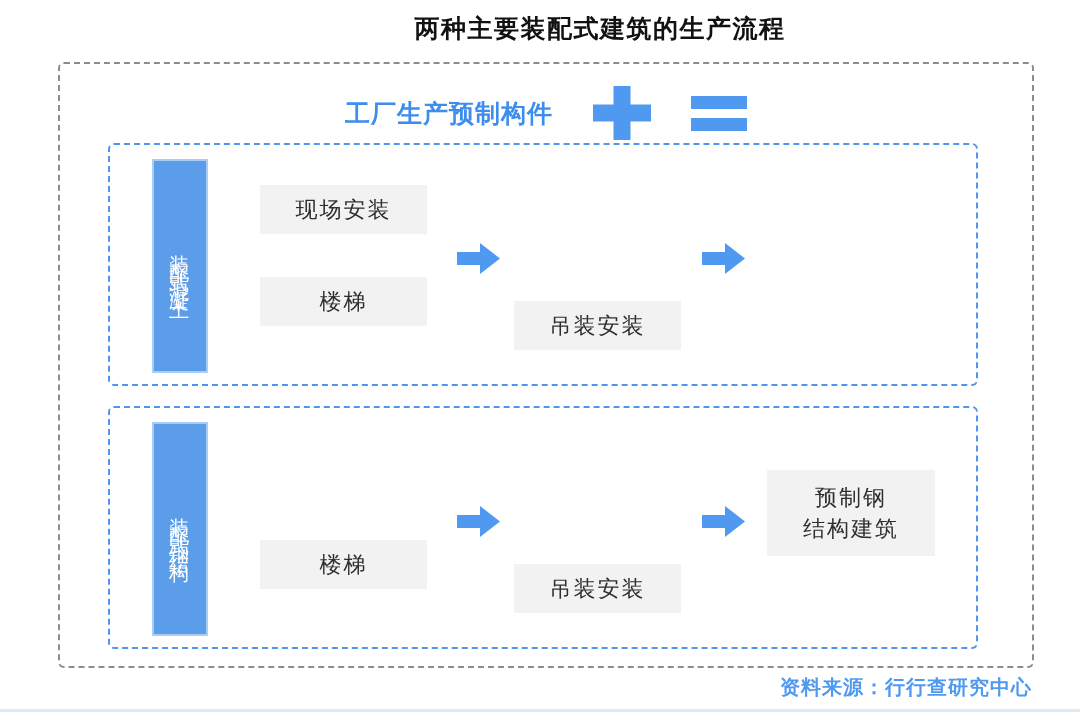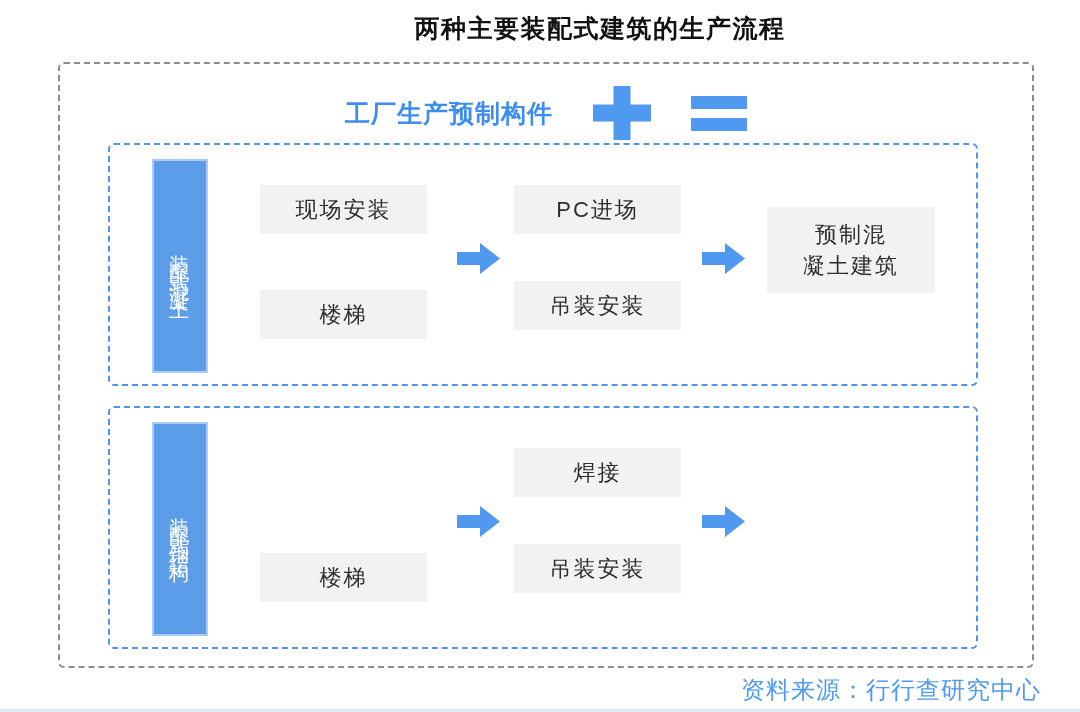--- a/index.html
+++ b/index.html
@@ -115,22 +115,22 @@
     font-size: 22px;
     letter-spacing: 2px;
     display: flex;
     align-items: center;
     justify-content: center;
     white-space: nowrap;
   }
   .col1 { left: 150px; }
   .col2 { left: 404px; }
   .row1  { top: 40px; }
-  .row2  { top: 145px; }
-  .row2b { top: 136px; }
+  .row2  { top: 132px; }
+  .row2b { top: 156px; }
 
   .arrow-icon {
     position: absolute;
     width: 44px; height: 35px;
   }
   .arrow-icon path { fill: var(--accent); }
   .arrow1 { left: 347px; top: 96px; }
   .arrow2 { left: 592px; top: 96px; }
 
   .result-box {
@@ -143,24 +143,24 @@
     letter-spacing: 2px;
     line-height: 31px;
     display: flex;
     flex-direction: column;
     align-items: center;
     justify-content: center;
   }
 
   .source-note {
     position: absolute;
-    right: 39px; top: 674px;
+    right: 48px; top: 674px;
     color: var(--accent);
-    font-size: 24px;
-    font-weight: normal;
+    font-size: 20px;
+    font-weight: bold;
     letter-spacing: 1px;
   }
 
   .bottom-divider {
     position: absolute;
     left: 0; bottom: 0;
     width: 100%; height: 3px;
     background: var(--bottom-line);
   }
 </style>
@@ -183,38 +183,36 @@
   </div>
 </div>
 
 <section class="flow-section concrete">
   <div class="vlabel">装配式混凝土</div>
   <div class="gbox col1 row1">现场安装</div>
   <div class="gbox col1 row2">楼梯</div>
   <svg class="arrow-icon arrow1" viewBox="0 0 44 35">
       <path d="M0 11 H23 V2 L43 17.5 L23 33 V24 H0 Z"></path>
     </svg>
-  <div class="gbox col2 row1">PC进场</div>
   <div class="gbox col2 row2b">吊装安装</div>
   <svg class="arrow-icon arrow2" viewBox="0 0 44 35">
       <path d="M0 11 H23 V2 L43 17.5 L23 33 V24 H0 Z"></path>
     </svg>
-  <div class="result-box">
-    <span>预制混</span>
-    <span>凝土建筑</span>
-  </div>
 </section>
 
 <section class="flow-section steel">
   <div class="vlabel">装配式钢结构</div>
   <div class="gbox col1 row2">楼梯</div>
   <svg class="arrow-icon arrow1" viewBox="0 0 44 35">
       <path d="M0 11 H23 V2 L43 17.5 L23 33 V24 H0 Z"></path>
     </svg>
-  <div class="gbox col2 row1">焊接</div>
   <div class="gbox col2 row2b">吊装安装</div>
   <svg class="arrow-icon arrow2" viewBox="0 0 44 35">
       <path d="M0 11 H23 V2 L43 17.5 L23 33 V24 H0 Z"></path>
     </svg>
+  <div class="result-box">
+    <span>预制钢</span>
+    <span>结构建筑</span>
+  </div>
 </section>
 
 <div class="source-note">资料来源：行行查研究中心</div>
 <div class="bottom-divider"></div>
 
 </body></html>

